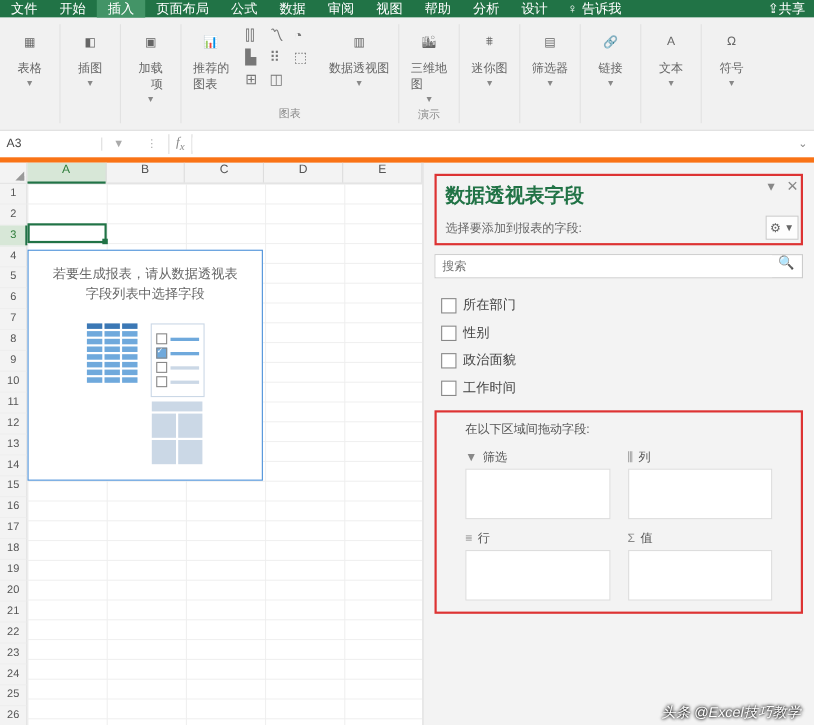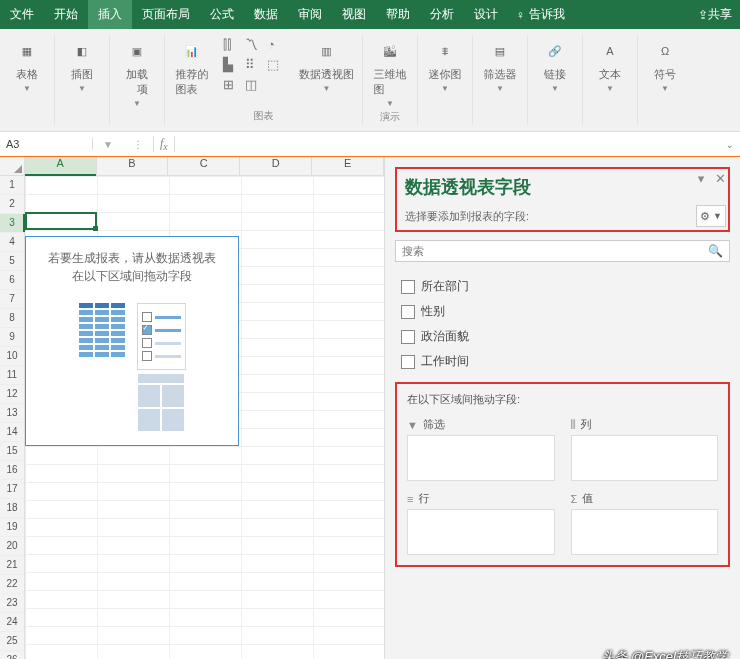--- a/index.html
+++ b/index.html
@@ -1,29 +1,29 @@
 <!DOCTYPE html>
 <html><head>
 <meta charset="utf-8">
 <style>
 html,body{margin:0;padding:0;font-family:"Microsoft YaHei","Segoe UI",sans-serif;font-size:12px;color:#444;background:#fff;width:740px;height:659px;overflow:hidden}
-.tab-bar{display:flex;background:#217346;color:#fff;height:29px;align-items:stretch}
+.tab-bar{display:flex;background:#217346;color:#fff;height:16px;align-items:stretch}
 .tab{padding:0 10px;display:flex;align-items:center;font-size:12px;cursor:pointer}
 .tab.active{background:#439467}
 .tab-spacer{flex:1}
 .tab.right{padding:0 8px}
 .bulb{margin-right:4px}
 .ribbon{background:#f1f1f1;height:96px;border-bottom:1px solid #ddd;display:flex;align-items:flex-start;padding-top:6px}
 .rgroup{display:flex;flex-direction:column;align-items:center;height:90px;padding:0 6px;border-right:1px solid #e2e2e2}
 .rgroup-btns{display:flex;gap:6px;flex:1;align-items:flex-start}
 .rbtn{display:flex;flex-direction:column;align-items:center;gap:2px;padding:2px;cursor:pointer;font-size:11px;color:#666;min-width:38px}
 .ico{width:28px;height:28px;display:flex;align-items:center;justify-content:center;color:#666}
 .rgrouplabel{font-size:10px;color:#888;margin-bottom:2px}
 .drop{font-size:8px;color:#888}
-.fbar{height:24px;border-bottom:1px solid #f97316;display:flex;align-items:center;background:#fff}
+.fbar{height:24px;border-bottom:5px solid #f97316;display:flex;align-items:center;background:#fff}
 .namebox{width:80px;border-right:1px solid #ddd;padding:0 6px;font-size:11px}
 .fbar .sep{width:30px;text-align:center;color:#aaa;font-size:10px}
 .fx{font-style:italic;font-family:serif;color:#888;padding:0 6px;border-left:1px solid #ddd;border-right:1px solid #ddd}
 .fbar input{flex:1;border:none;outline:none;font-size:11px;padding:0 6px}
 .fbar .dd{padding:0 6px;color:#888;font-size:10px}
 .main{display:flex;height:515px}
 .sheetarea{width:384px;display:flex;flex-direction:column;position:relative}
 .colheads{display:flex;height:18px;background:#f3f3f3;border-bottom:1px solid #ddd}
 .corner{width:24px;border-right:1px solid #ddd;background:#f3f3f3;position:relative}
 .corner::after{content:"";position:absolute;right:2px;bottom:2px;border:4px solid transparent;border-right-color:#999;border-bottom-color:#999}
@@ -57,27 +57,27 @@
 .pli .ln.b{background:#6fa9dc}
 .pg-cross{display:grid;grid-template-columns:22px 22px;grid-template-rows:9px 22px 22px;gap:2px}
 .pc{background:#cbd8e6}
 .pc.t{grid-column:1/3}
 .pane{flex:1;background:#f3f3f3;border-left:1px solid #ddd;padding:10px 10px 8px;position:relative;box-sizing:border-box}
 .redbox{border:2px solid #d33;padding:6px 8px;margin-bottom:8px}
 .pane-title{color:#217346;font-size:18px;font-weight:700;margin-bottom:10px}
 .pane-sub{color:#666;font-size:11px}
 .gearbtn{position:absolute;right:14px;top:48px;width:28px;height:20px;border:1px solid #ccc;background:#fdfdfd;display:flex;align-items:center;justify-content:center;gap:3px;font-size:11px;color:#666}
 .closex{position:absolute;right:14px;top:14px;color:#888;font-size:13px}
-.searchbox{display:flex;border:1px solid #ccc;background:#fff;margin:6px 0 10px;align-items:center}
+.searchbox{display:flex;border:1px solid #ccc;background:#fff;margin:6px 0 10px;}
 .searchbox input{flex:1;border:none;outline:none;padding:4px 6px;font-size:11px;color:#888}
 .mag{padding:0 6px;color:#4b7cc5;font-size:12px}
 .fieldlist{padding:2px 4px}
 .fitem{display:flex;align-items:center;gap:6px;padding:4px 2px;font-size:12px;color:#444}
 .fitem .cb{width:12px;height:12px;border:1px solid #888;background:#fff}
-.dragareas{border:2px solid #d33;padding:8px 10px 10px;margin-top:6px}
+.dragareas{border:2px solid #d33;padding:8px 26px 10px;margin-top:6px}
 .draghdr{font-size:11px;color:#555;margin-bottom:10px}
 .dgrid{display:grid;grid-template-columns:1fr 1fr;gap:10px 16px}
 .dbox .dlabel{font-size:11px;color:#555;display:flex;align-items:center;gap:5px;margin-bottom:3px}
 .dwell{height:44px;background:#fff;border:1px solid #ddd}
 .dico{color:#888;font-size:11px}
 .watermark{position:absolute;right:12px;bottom:6px;color:#fff;font-size:13px;font-style:italic;text-shadow:0 0 3px #000,0 0 3px #000}
 .pg-list .pli:nth-child(1) .ln{background:#6fa9dc}
 </style>
 </head>
 <body>
@@ -270,21 +270,21 @@
           <div class="rowh">22</div>
           <div class="rowh">23</div>
           <div class="rowh">24</div>
           <div class="rowh">25</div>
           <div class="rowh">26</div>
         </div>
       <div class="grid">
         <div class="gridlines"></div>
         <div class="selcell"></div>
         <div class="pivotph">
-          <div class="pivmsg"><span>若要生成报表，请从数据透视表</span><br><span>在以下区域间拖动字段</span></div>
+          <div class="pivmsg"><span>若要生成报表，请从数据透视表</span><br><span>字段列表中选择字段</span></div>
           <div class="pivgfx">
             <div class="pg-table">
               <div class="pgrow">
                   <div class="pgcell h"></div>
                   <div class="pgcell h"></div>
                   <div class="pgcell h"></div>
                 </div>
               <div class="pgrow">
                   <div class="pgcell"></div>
                   <div class="pgcell"></div>

